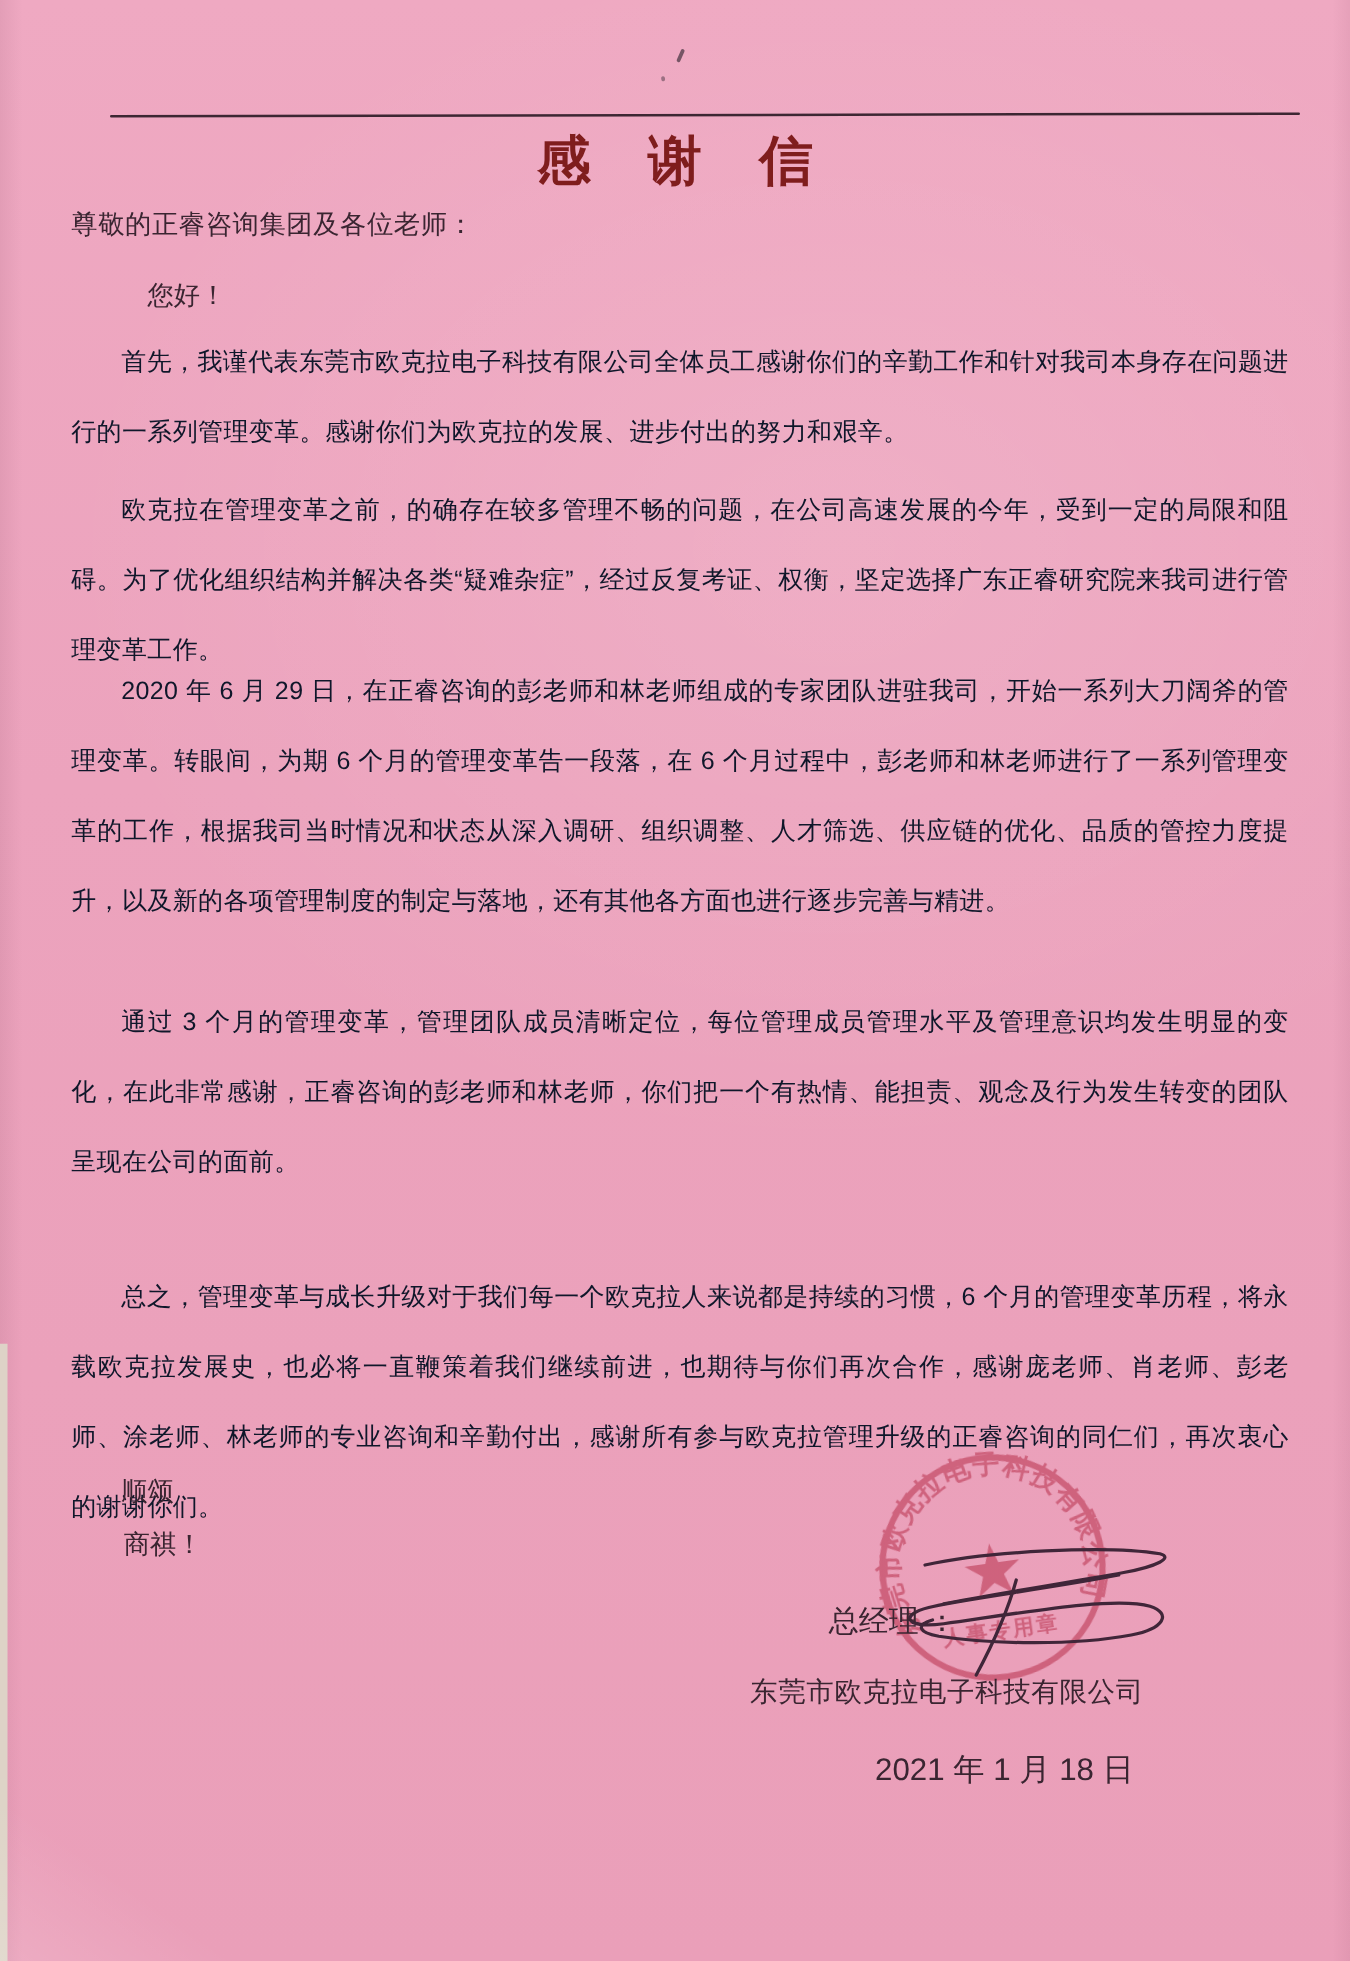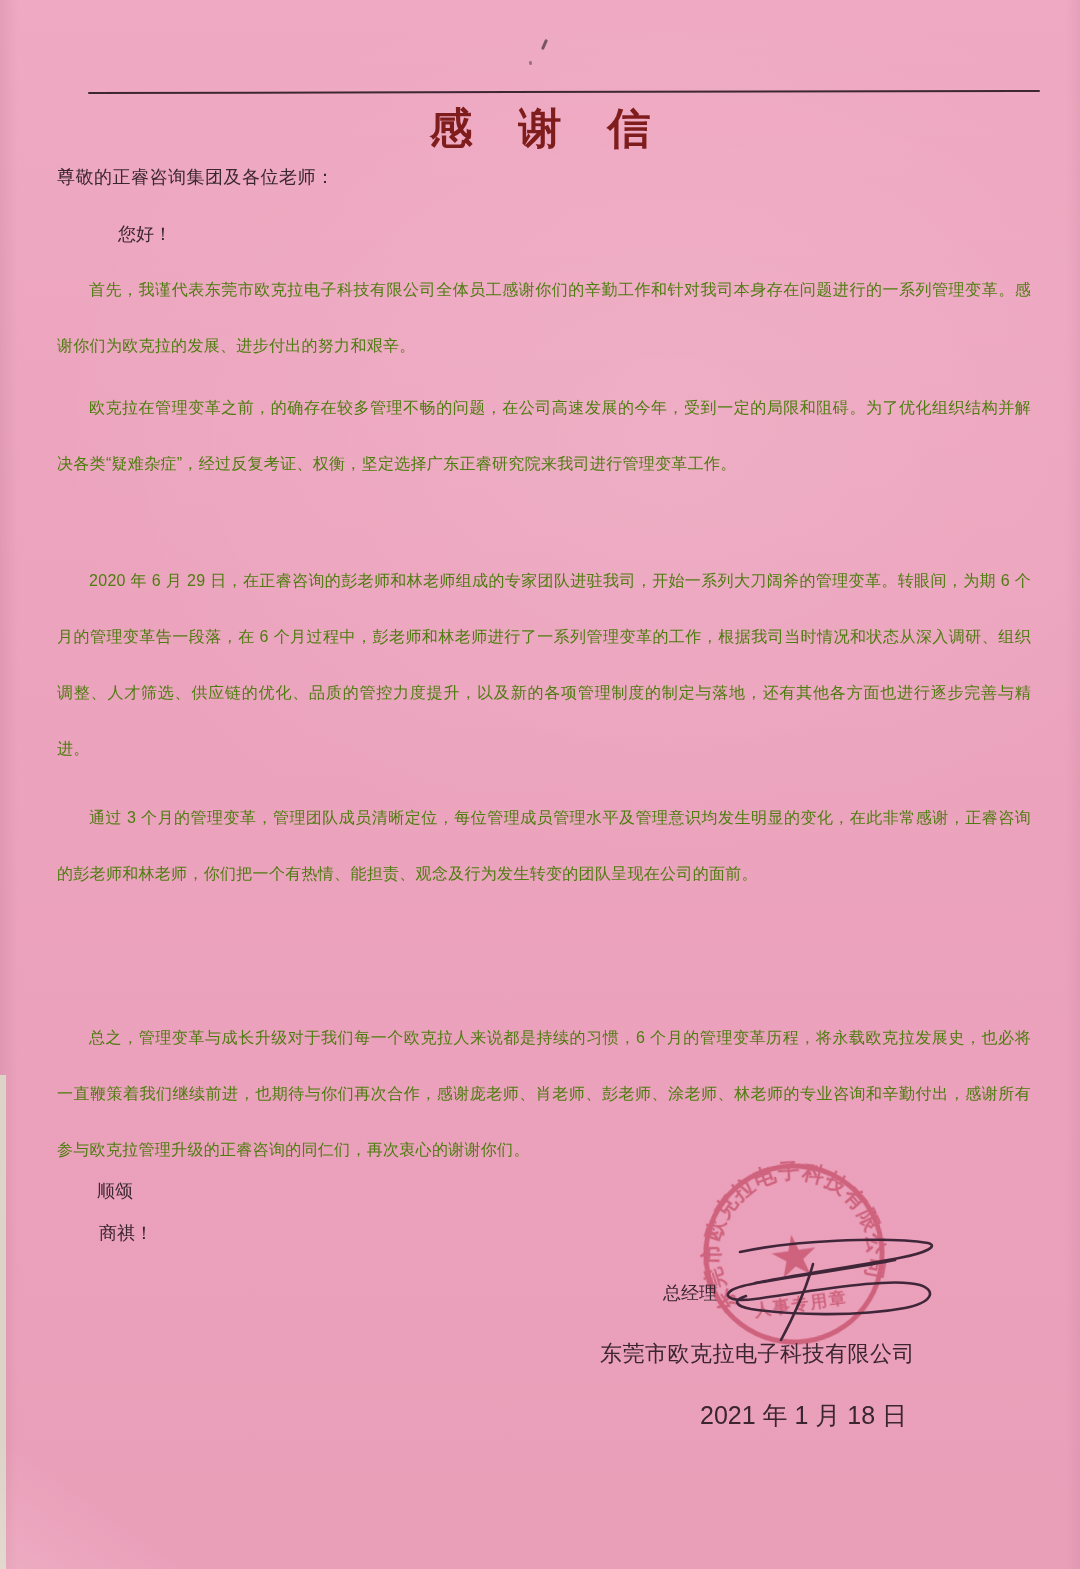--- a/index.html
+++ b/index.html
@@ -27,40 +27,40 @@
 
   .rule {
     position: absolute; left: 88px; top: 91px; width: 952px; height: 2px;
     background: #2e1c27; border-radius: 2px; opacity: .92; transform: rotate(-0.12deg);
   }
   .title {
     position: absolute; left: 0; right: 0; top: 100px; text-align: center;
     font-size: 43px; font-weight: bold; letter-spacing: 17px; color: #7f1d1d;
     text-indent: 17px; 
   }
-  .line { position: absolute; font-size: 18px; color: #3a2531; white-space: nowrap; }
+  .line { position: absolute; font-size: 21px; color: #3a2531; white-space: nowrap; }
   .salutation { left: 57px; top: 165px; letter-spacing: .5px; }
   .greeting   { left: 90px; top: 222px; margin-left: 28px; }
 
   .para {
     position: absolute; left: 57px; width: 974px;
-    font-size: 16px; line-height: 56px; color: #4d7c0f;
+    font-size: 20px; line-height: 56px; color: #0f172a;
     text-align: justify; text-align-last: left; text-indent: 2em;
     letter-spacing: .3px; margin: 0;
   }
   .p1 { top: 262px; }
   .p2 { top: 380px; }
-  .p3 { top: 553px; }
+  .p3 { top: 525px; }
   .p4 { top: 790px; }
   .p5 { top: 1010px; }
 
   .closing-1 { left: 97px;  top: 1165px; margin-top: 14px; }
   .closing-2 { left: 59px;  top: 1221px; margin-left: 40px; }
 
-  .sig-label { left: 663px; top: 1281px; font-size: 18px; }
+  .sig-label { left: 663px; top: 1281px; font-size: 24px; }
   .company   { left: 600px; top: 1339px; font-size: 22px; letter-spacing: .5px; font-weight: 500; }
   .date-line { left: 700px; top: 1399px; font-size: 25px; }
 
   .stamp {
     position: absolute; left: 700px; top: 1160px; width: 188px; height: 188px;
     color: #c84a66; opacity: .55; transform: rotate(-8deg);
     mix-blend-mode: multiply; filter: blur(.4px);
   }
   .stamp text { fill: currentColor; font-weight: bold; font-family: "Liberation Sans", "DejaVu Sans", sans-serif; }
 

